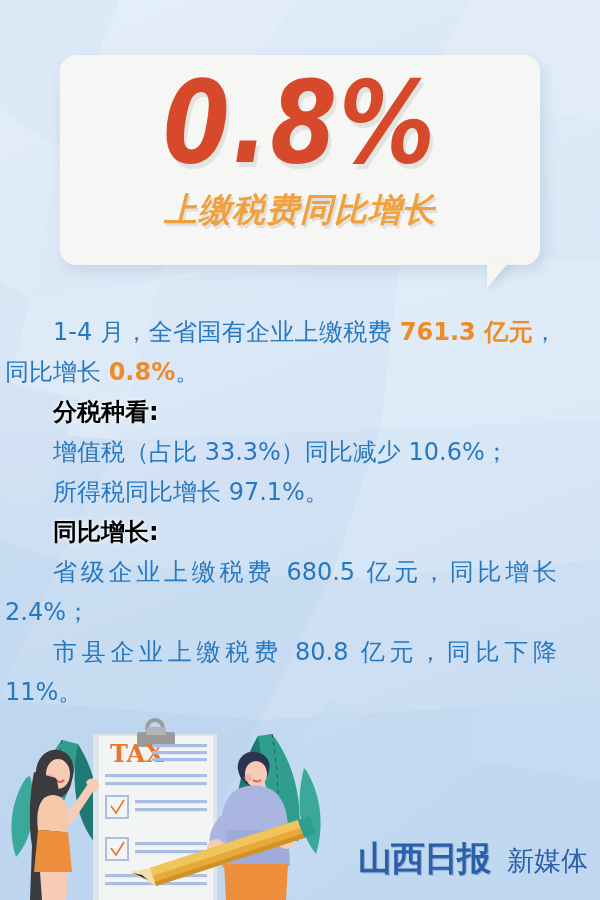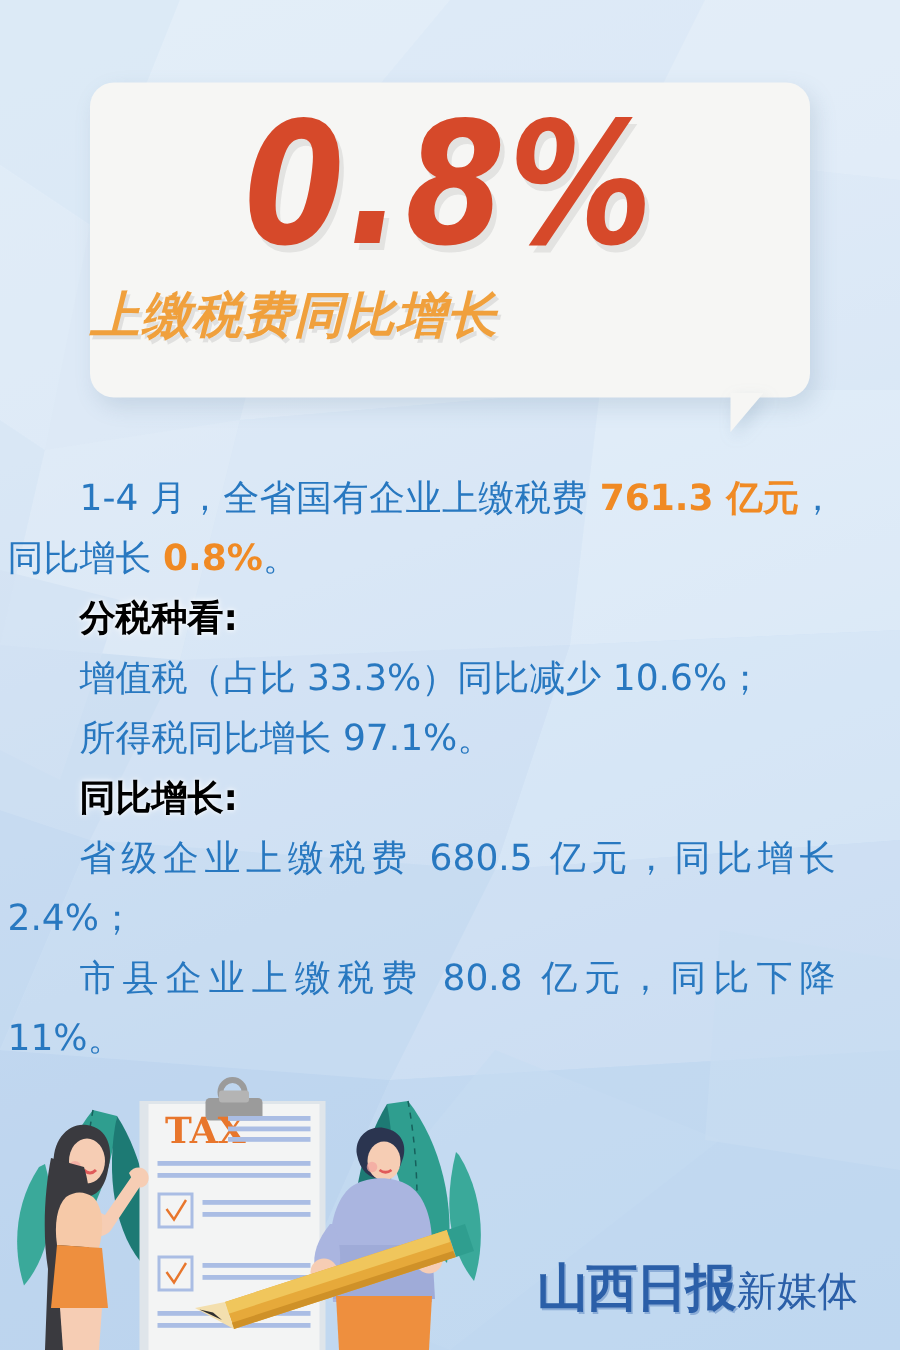--- a/index.html
+++ b/index.html
@@ -43,21 +43,21 @@
     letter-spacing:2px;
     color:#d6492a;
     line-height:110px;
     font-family:"DejaVu Sans", sans-serif;
     text-shadow:3px 4px 0 rgba(160,160,160,.22);
     transform:scaleY(1.18);
     transform-origin:top center;
   }
   .subhead {
     position:absolute; left:60px; top:188px; width:480px;
-    text-align:left;
+    text-align:center;
     font-size:33px;
     font-weight:bold;
     font-style:italic;
     letter-spacing:1px;
     color:#f0a03c;
     font-family:"DejaVu Sans", sans-serif;
     text-shadow:2px 3px 0 rgba(160,160,160,.25);
   }
 
   
@@ -93,21 +93,21 @@
     font-size:34px;
     font-weight:bold;
     color:#2b5fa8;
     letter-spacing:-1px;
     text-shadow:1px 1px 0 rgba(43,95,168,.35);
   }
   .logo-sub {
     font-family:"DejaVu Sans", sans-serif;
     font-size:27px;
     color:#2b5fa8;
-    margin-left:1px;
+    margin-left:17px;
     letter-spacing:0px;
   }
 </style>
 </head>
 <body>
 
 <div id="stage">
 
   <div class="bg-base"></div>
   <svg class="poly" style="left:0;top:0;" width="600" height="900" viewBox="0 0 600 900">

